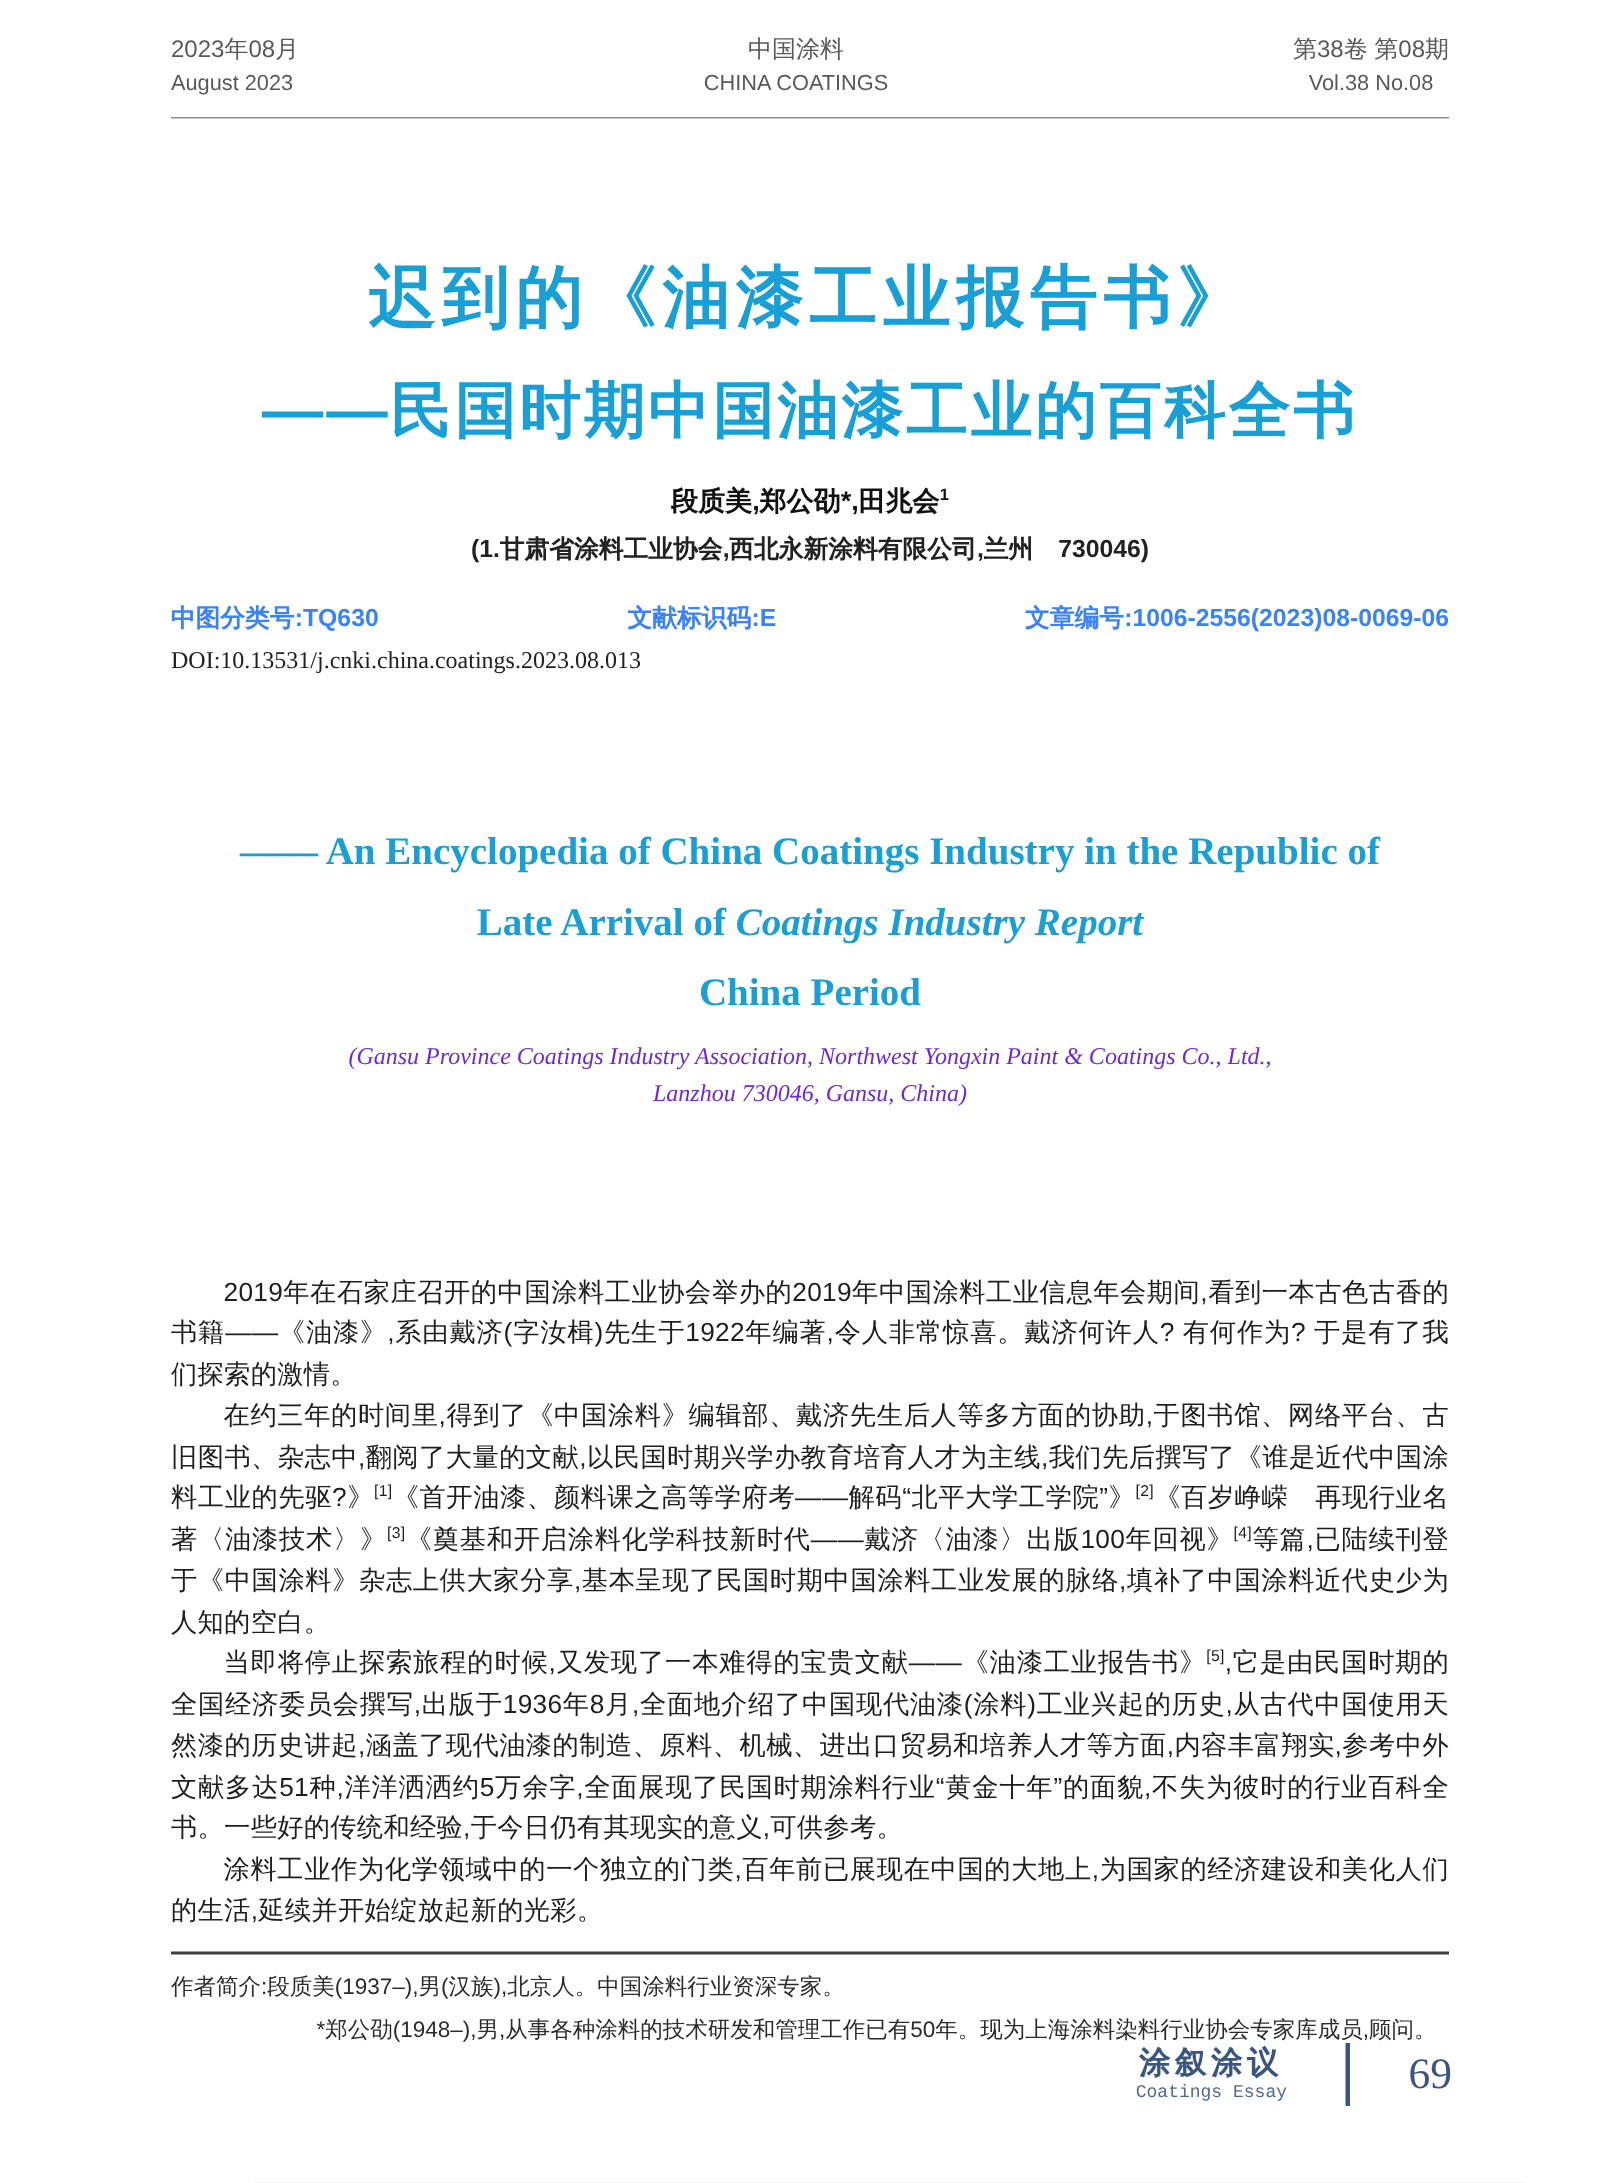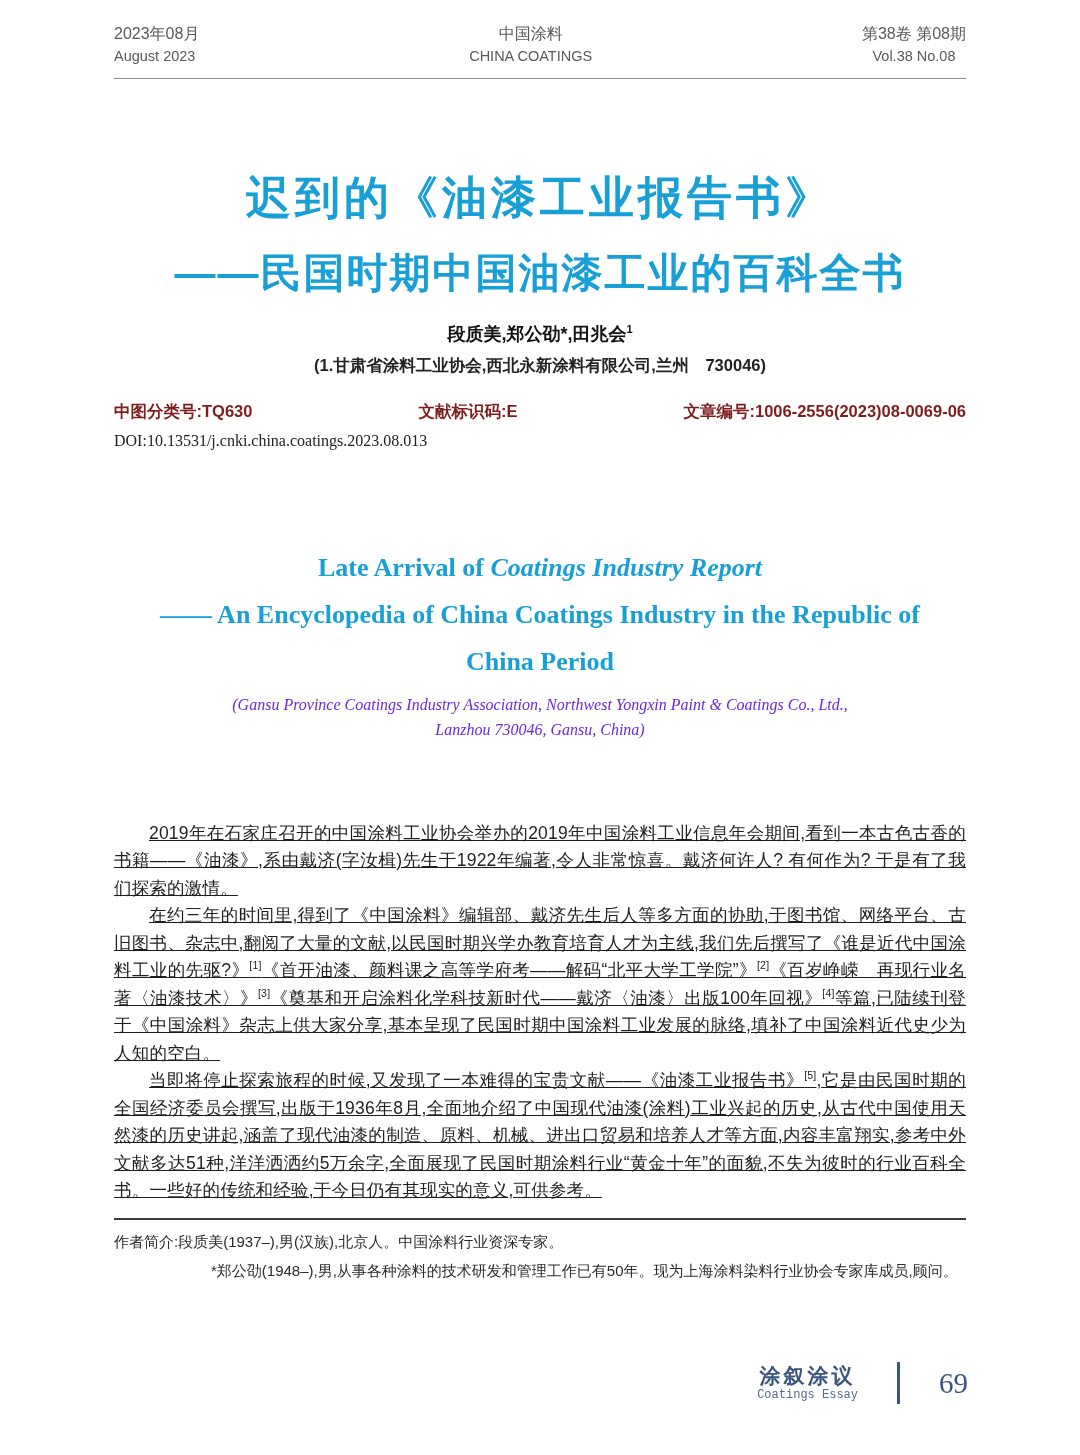--- a/index.html
+++ b/index.html
@@ -23,35 +23,35 @@
   .title-cn{margin-top:94px;text-align:center;color:#189fd6;font-weight:800;}
   .title-cn-l1{font-size:45px;letter-spacing:4px;line-height:1.1;}
   .title-cn-l2{font-size:41px;letter-spacing:2px;line-height:1.1;margin-top:28px;}
 
   
   .authors-cn{margin-top:26px;text-align:center;font-size:18px;font-weight:700;color:#111;}
   .authors-cn sup{font-size:11px;}
   .affil-cn{margin-top:9px;text-align:center;font-size:16.5px;font-weight:600;color:#222;}
 
   
-  .meta-row{margin-top:24px;display:flex;justify-content:space-between;font-size:16.5px;font-weight:700;color:#7f1d1d;}
+  .meta-row{margin-top:24px;display:flex;justify-content:space-between;font-size:16.5px;font-weight:700;color:#3b82f6;}
   .doi-line{margin-top:9px;font-size:16px;font-family:"Liberation Serif","DejaVu Serif",serif;color:#222;}
 
   
   .title-en{margin-top:94px;text-align:center;color:#189fd6;
     font-family:"Liberation Serif","DejaVu Serif",serif;font-weight:700;
     font-size:26px;line-height:47px;}
   .title-en .italic{font-style:italic;}
   .authors-en{margin-top:22px;text-align:center;color:#8a8a8a;font-size:16px;}
   .authors-en sup{font-size:10px;}
   .affil-en{margin-top:7px;text-align:center;color:#6d28d9;font-size:16px;line-height:25px;
     font-family:"Liberation Serif","DejaVu Serif",serif;font-style:italic;}
 
   
-  .body-text{margin-top:78px;font-size:17.5px;line-height:27.5px;text-align:justify;color:#1e1e1e;letter-spacing:0.2px;text-decoration:underline;}
+  .body-text{margin-top:106px;font-size:17.5px;line-height:27.5px;text-align:justify;color:#1e1e1e;letter-spacing:0.2px;}
   .body-text p{margin:0;text-indent:2em;}
   .body-text sup{font-size:10.5px;line-height:0;}
 
   
   .fn-rule{border:none;border-top:2px solid #3c3c3c;margin:13px 0 0 0;}
   .footnotes{margin-top:7px;font-size:15px;line-height:29px;color:#2b2b2b;}
   .fn-indent{padding-left:97px;}
 
   
   .page-footer{position:absolute;top:1362px;right:112px;display:flex;align-items:center;gap:30px;}
@@ -91,34 +91,35 @@
   <div class="affil-cn">(1.甘肃省涂料工业协会,西北永新涂料有限公司,兰州　730046)</div>
 
   <div class="meta-row">
     <span>中图分类号:TQ630</span>
     <span>文献标识码:E</span>
     <span>文章编号:1006-2556(2023)08-0069-06</span>
   </div>
   <div class="doi-line">DOI:10.13531/j.cnki.china.coatings.2023.08.013</div>
 
   <div class="title-en">
+    <div>—— An Encyclopedia of China Coatings Industry in the Republic of</div>
     <div><span>Late Arrival of </span><span class="italic">Coatings Industry Report</span></div>
-    <div>—— An Encyclopedia of China Coatings Industry in the Republic of</div>
     <div>China Period</div>
   </div>
 
   <div class="affil-en">
     <div>(Gansu Province Coatings Industry Association, Northwest Yongxin Paint &amp; Coatings Co., Ltd.,</div>
     <div>Lanzhou 730046, Gansu, China)</div>
   </div>
 
   <div class="body-text">
     <p>2019年在石家庄召开的中国涂料工业协会举办的2019年中国涂料工业信息年会期间,看到一本古色古香的书籍——《油漆》,系由戴济(字汝楫)先生于1922年编著,令人非常惊喜。戴济何许人? 有何作为? 于是有了我们探索的激情。</p>
     <p><span>在约三年的时间里,得到了《中国涂料》编辑部、戴济先生后人等多方面的协助,于图书馆、网络平台、古旧图书、杂志中,翻阅了大量的文献,以民国时期兴学办教育培育人才为主线,我们先后撰写了《谁是近代中国涂料工业的先驱?》</span><sup>[1]</sup><span>《首开油漆、颜料课之高等学府考——解码“北平大学工学院”》</span><sup>[2]</sup><span>《百岁峥嵘　再现行业名著〈油漆技术〉》</span><sup>[3]</sup><span>《奠基和开启涂料化学科技新时代——戴济〈油漆〉出版100年回视》</span><sup>[4]</sup><span>等篇,已陆续刊登于《中国涂料》杂志上供大家分享,基本呈现了民国时期中国涂料工业发展的脉络,填补了中国涂料近代史少为人知的空白。</span></p>
     <p><span>当即将停止探索旅程的时候,又发现了一本难得的宝贵文献——《油漆工业报告书》</span><sup>[5]</sup><span>,它是由民国时期的全国经济委员会撰写,出版于1936年8月,全面地介绍了中国现代油漆(涂料)工业兴起的历史,从古代中国使用天然漆的历史讲起,涵盖了现代油漆的制造、原料、机械、进出口贸易和培养人才等方面,内容丰富翔实,参考中外文献多达51种,洋洋洒洒约5万余字,全面展现了民国时期涂料行业“黄金十年”的面貌,不失为彼时的行业百科全书。一些好的传统和经验,于今日仍有其现实的意义,可供参考。</span></p>
+    <p>涂料工业作为化学领域中的一个独立的门类,百年前已展现在中国的大地上,为国家的经济建设和美化人们的生活,延续并开始绽放起新的光彩。</p>
   </div>
 
   <hr class="fn-rule">
   <div class="footnotes">
     <div>作者简介:段质美(1937–),男(汉族),北京人。中国涂料行业资深专家。</div>
     <div class="fn-indent">*郑公劭(1948–),男,从事各种涂料的技术研发和管理工作已有50年。现为上海涂料染料行业协会专家库成员,顾问。</div>
   </div>
 
   <div class="page-footer">
     <div class="pf-text">

